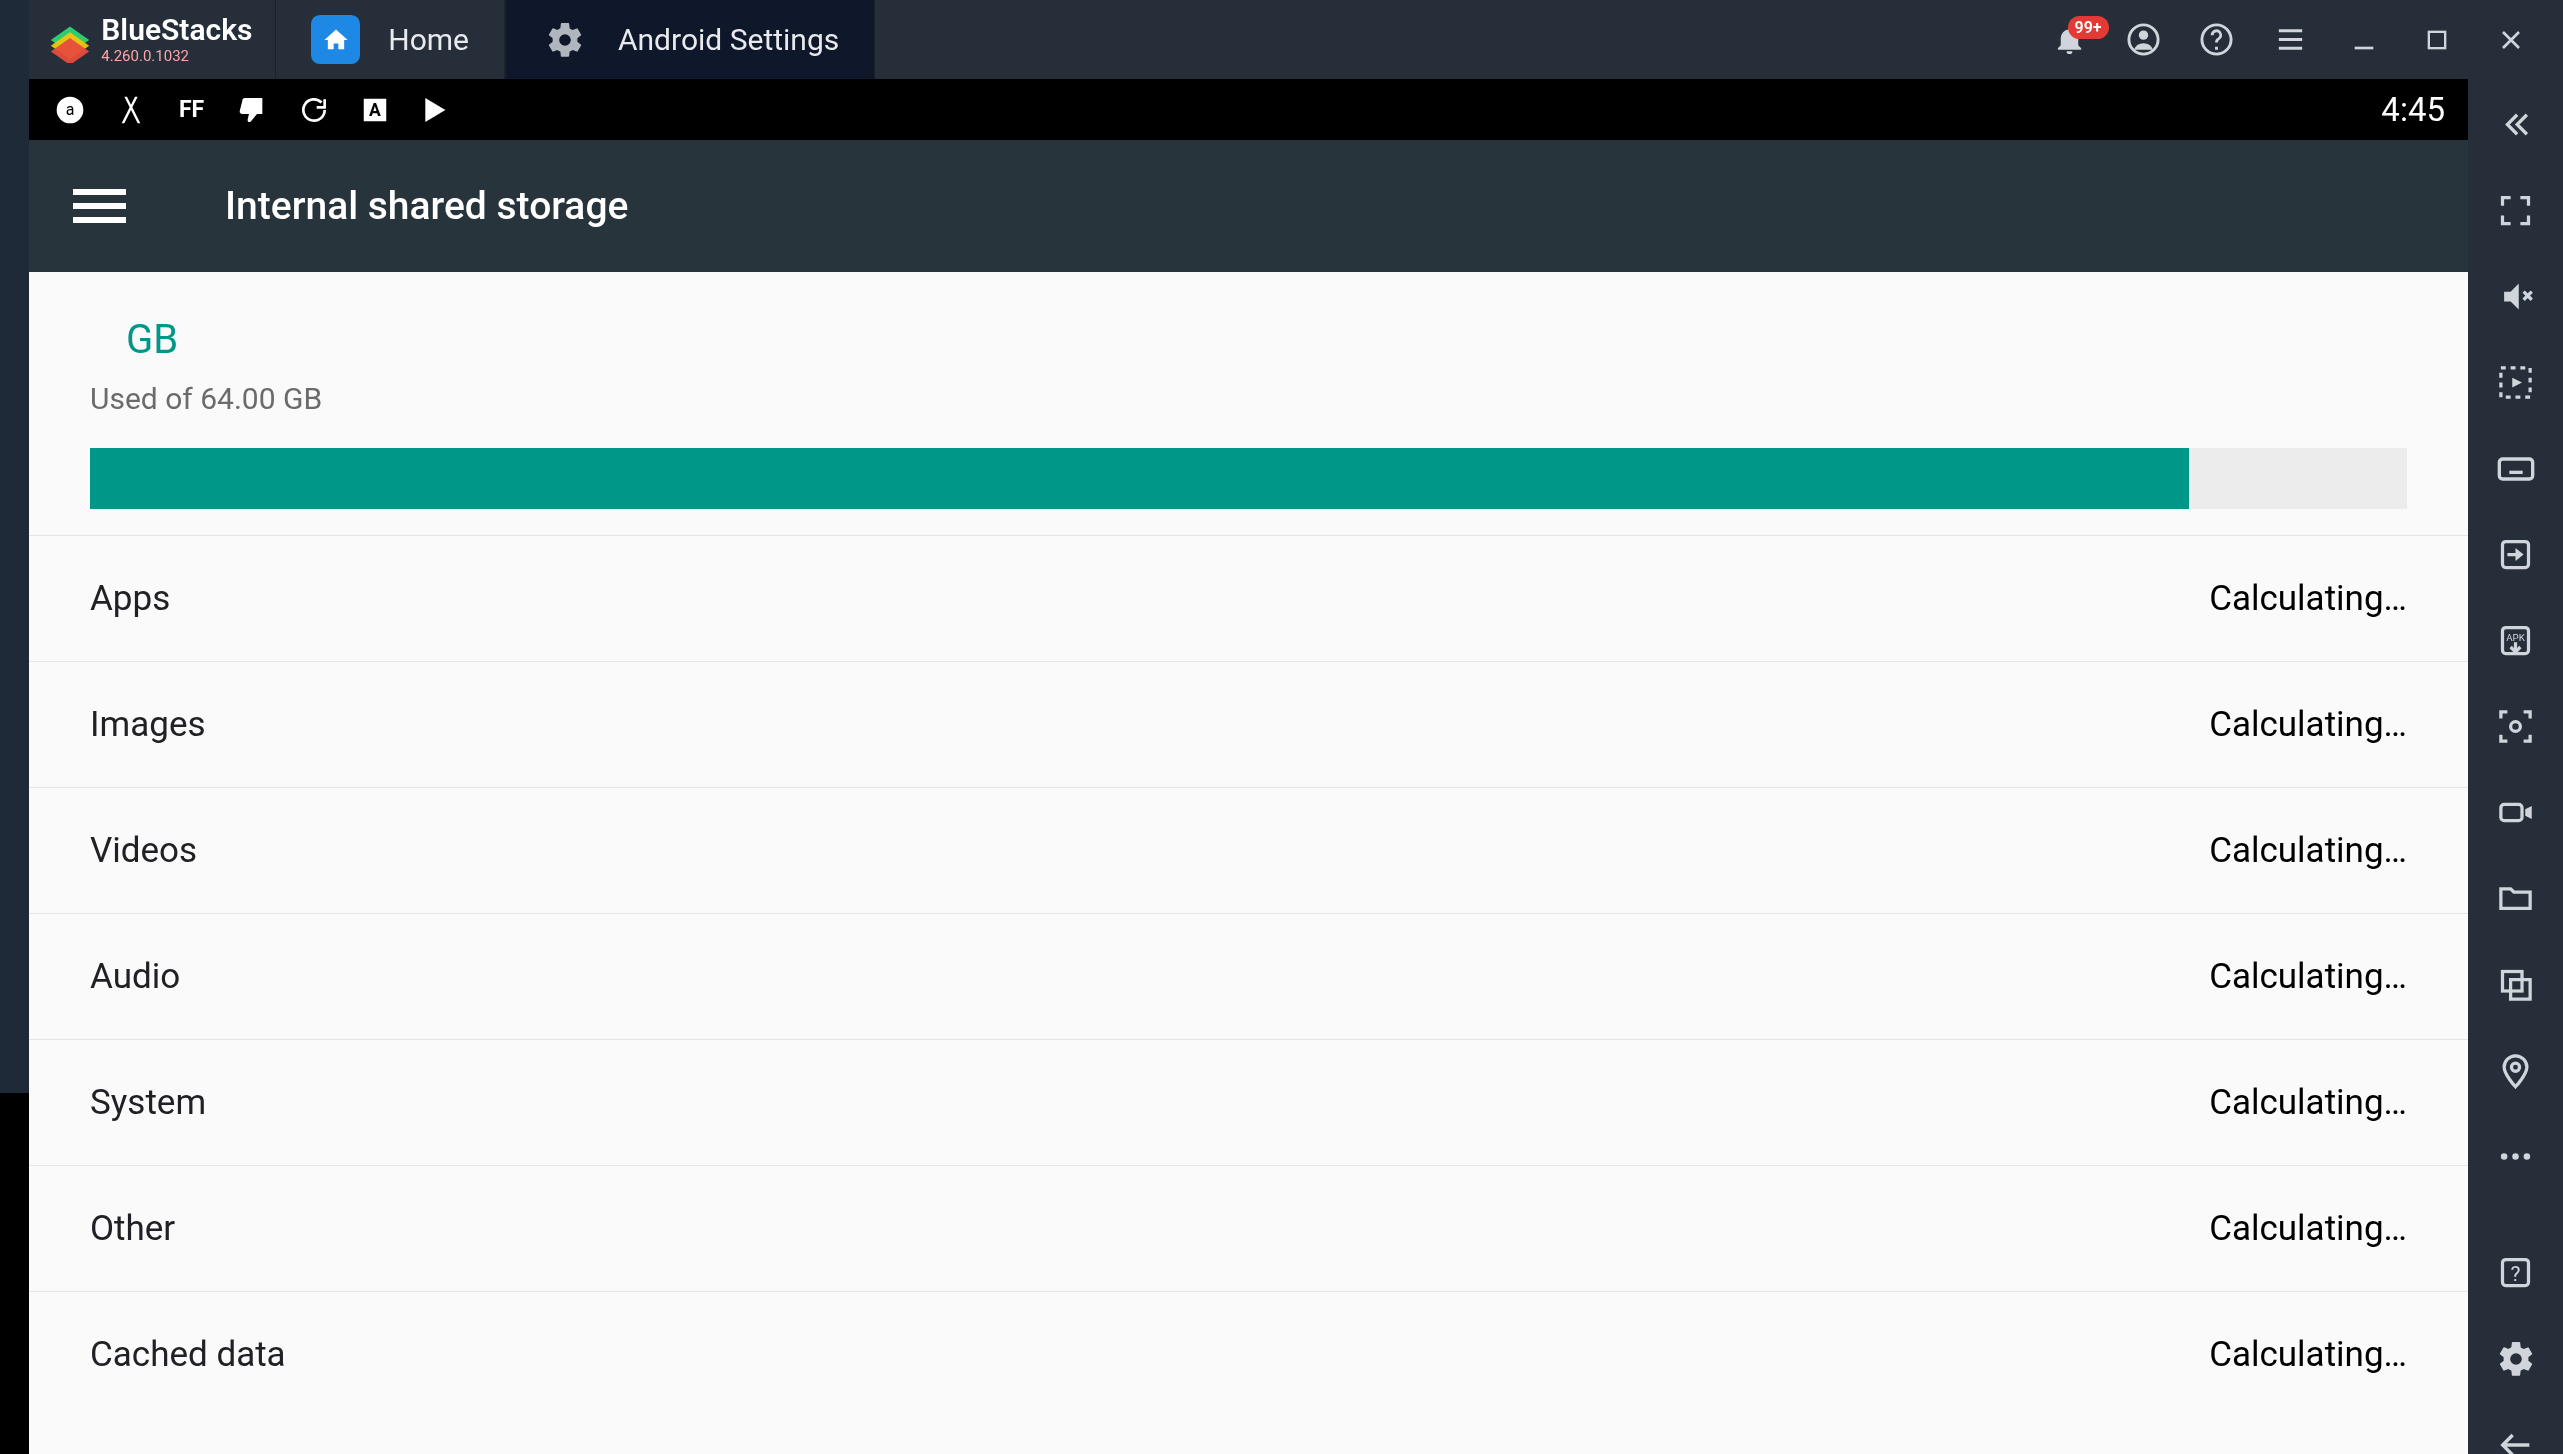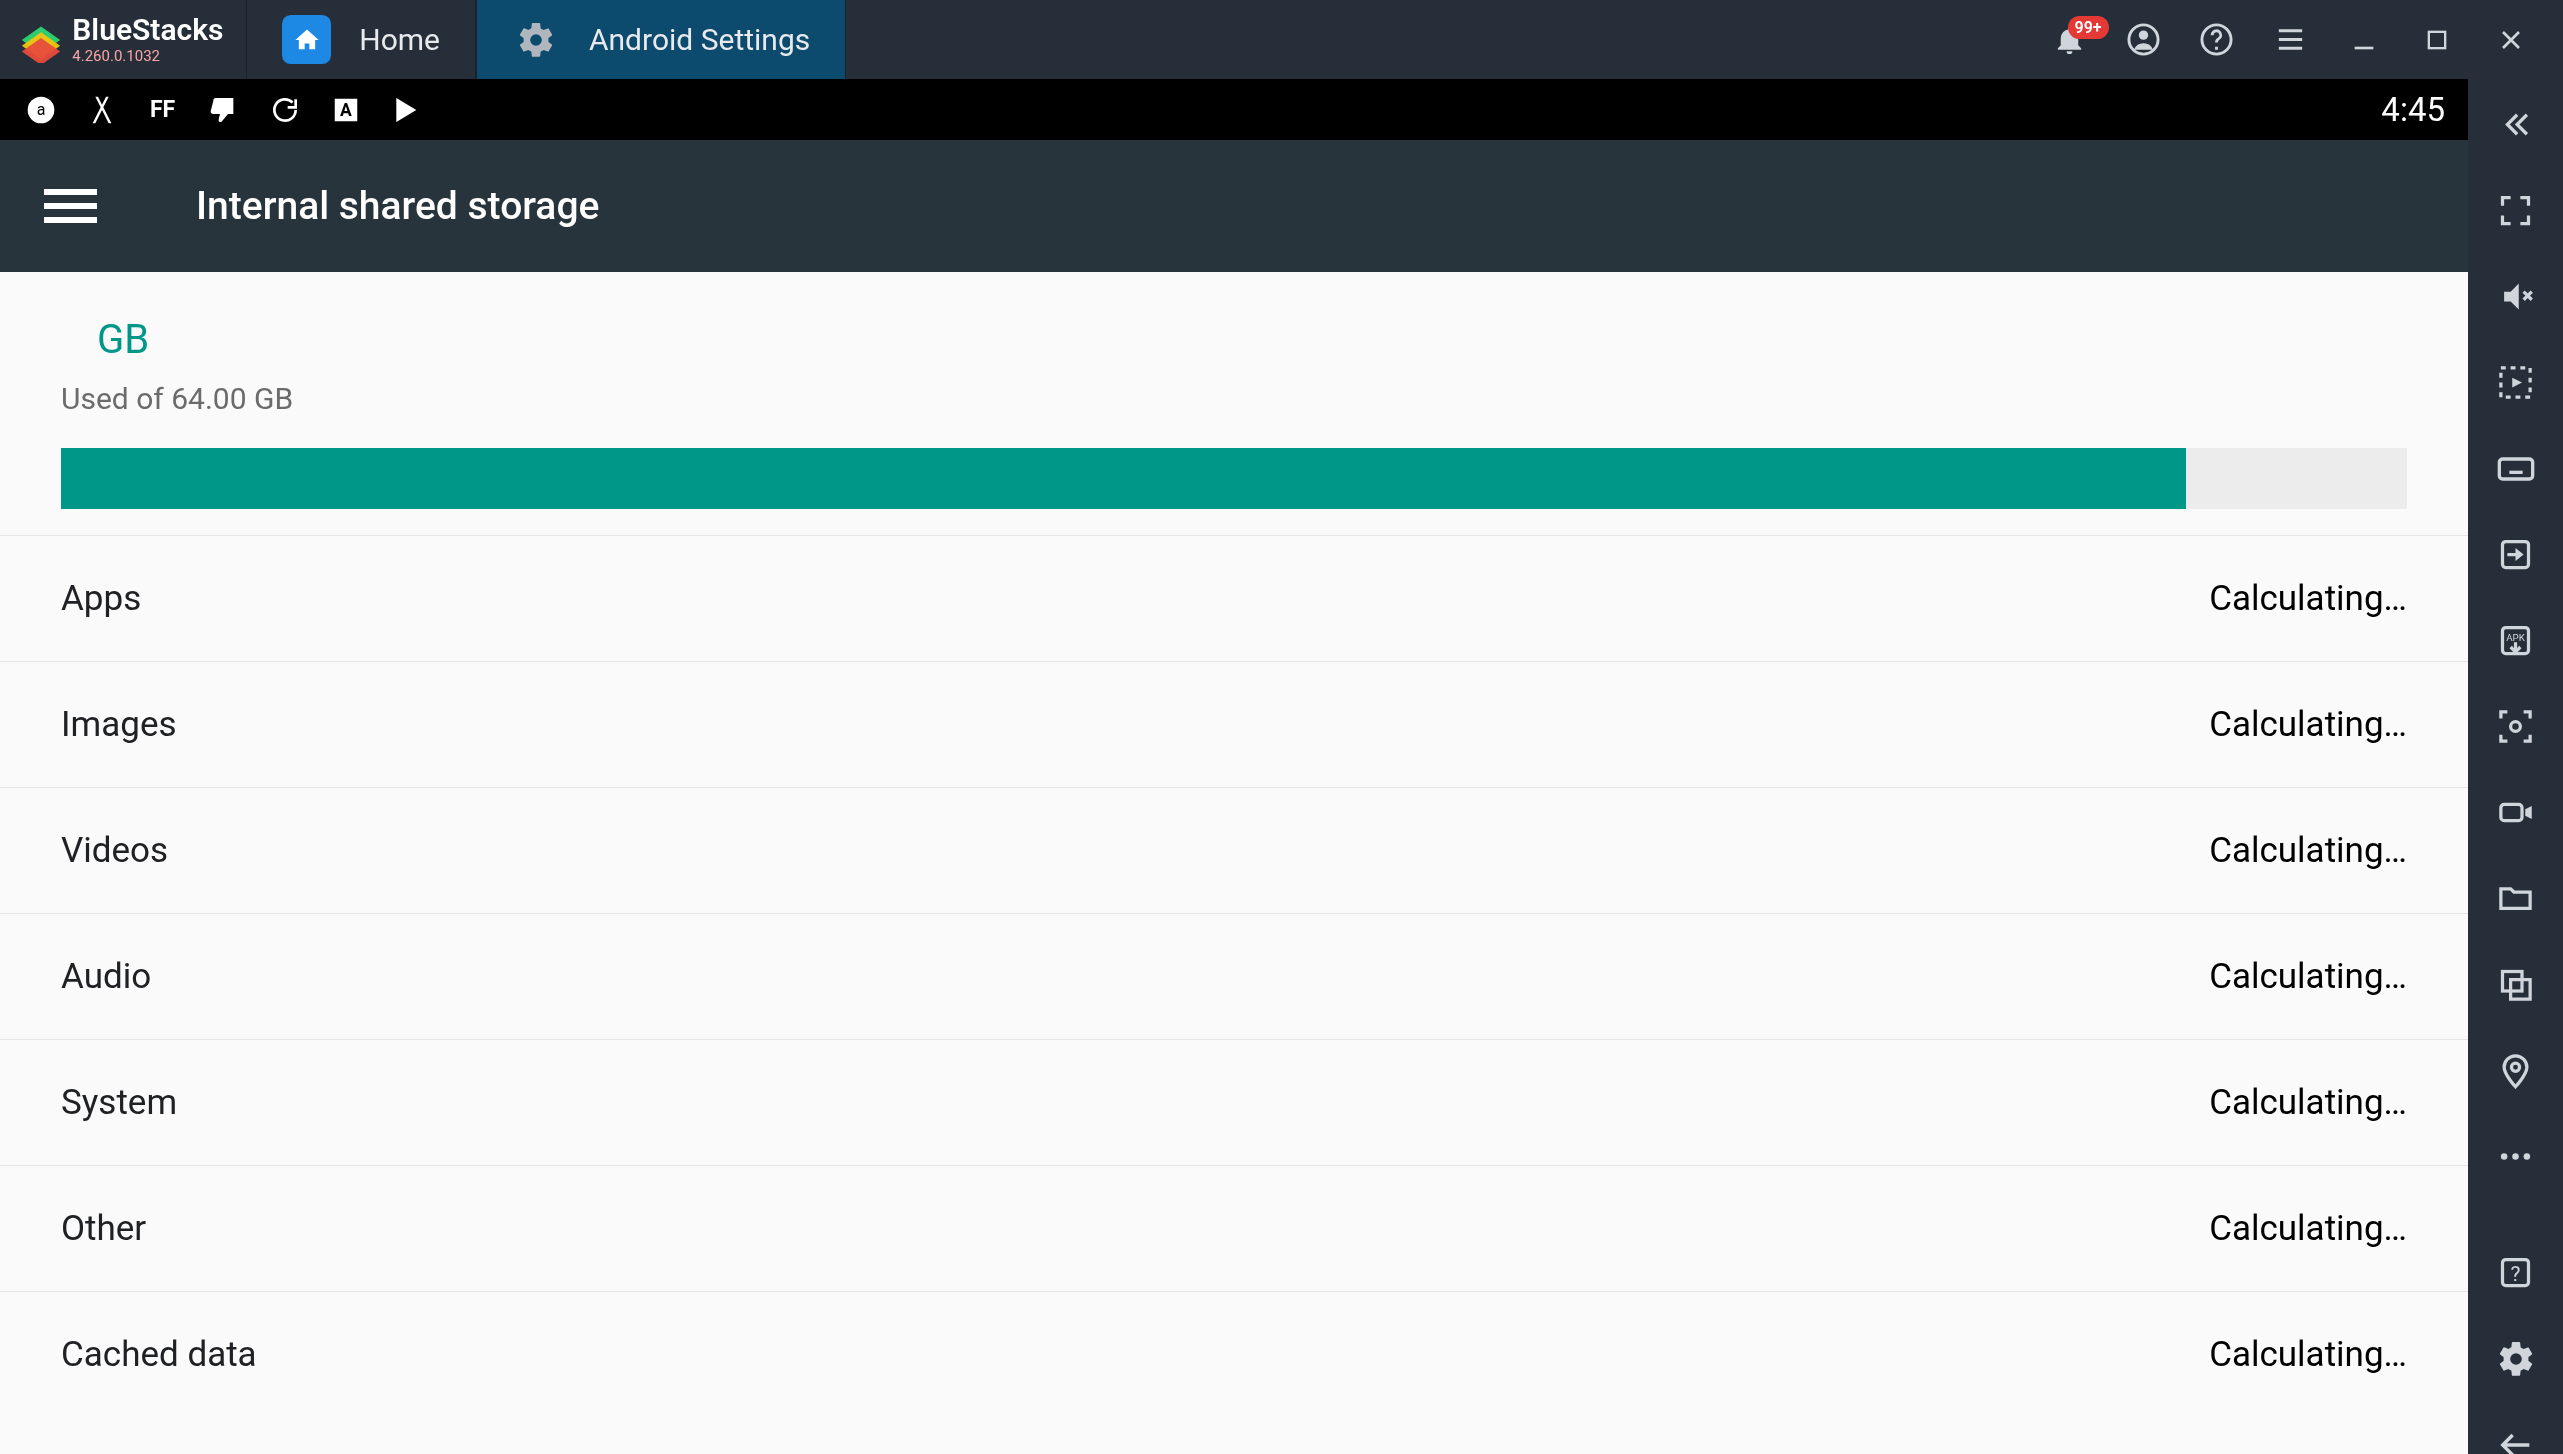--- a/index.html
+++ b/index.html
@@ -4,20 +4,21 @@
 <style>
   * { box-sizing: border-box; margin: 0; padding: 0; }
   html, body { width: 100%; height: 100%; font-family: Roboto, Arial, sans-serif; background: #000; overflow: hidden; }
   .app {
     width: 2563px; height: 1093px;
     position: relative;
     display: grid;
     grid-template-columns: 1fr 95px;
     grid-template-rows: 79px 1fr;
     background: #1e2a38;
+    padding-left: 29px;
   }
   
   .titlebar {
     grid-column: 1 / 3;
     grid-row: 1;
     background: #252e39;
     display: flex;
     align-items: stretch;
     color: #e8eaed;
     position: relative;
@@ -34,21 +35,21 @@
   .brand-ver  { font-size: 15px; color: #fca5a5; margin-top: 3.5px; }
   .tabs { display: flex; align-items: stretch; margin-left: 5.3px; }
   .tab {
     display: flex; align-items: center; gap: 28px;
     padding: 0 35px;
     border-left: 0.9px solid #1a222c;
     border-right: 0.9px solid #1a222c;
     cursor: pointer;
     font-size: 30px; color: #e8eaed;
   }
-  .tab.active { background: #0c4a6e; }
+  .tab.active { background: #0f172a; }
   .tab-icon { width: 49px; height: 49px; display:flex; align-items:center; justify-content:center; border-radius:8.8px; }
   .titlebar-right {
     margin-left: auto; display: flex; align-items: center; gap: 3.5px;
     padding-right: 17.5px;
   }
   .tb-btn {
     width: 70px; height: 79px;
     display:flex; align-items:center; justify-content:center;
     color:#cfd5db; cursor:pointer; position:relative;
   }

